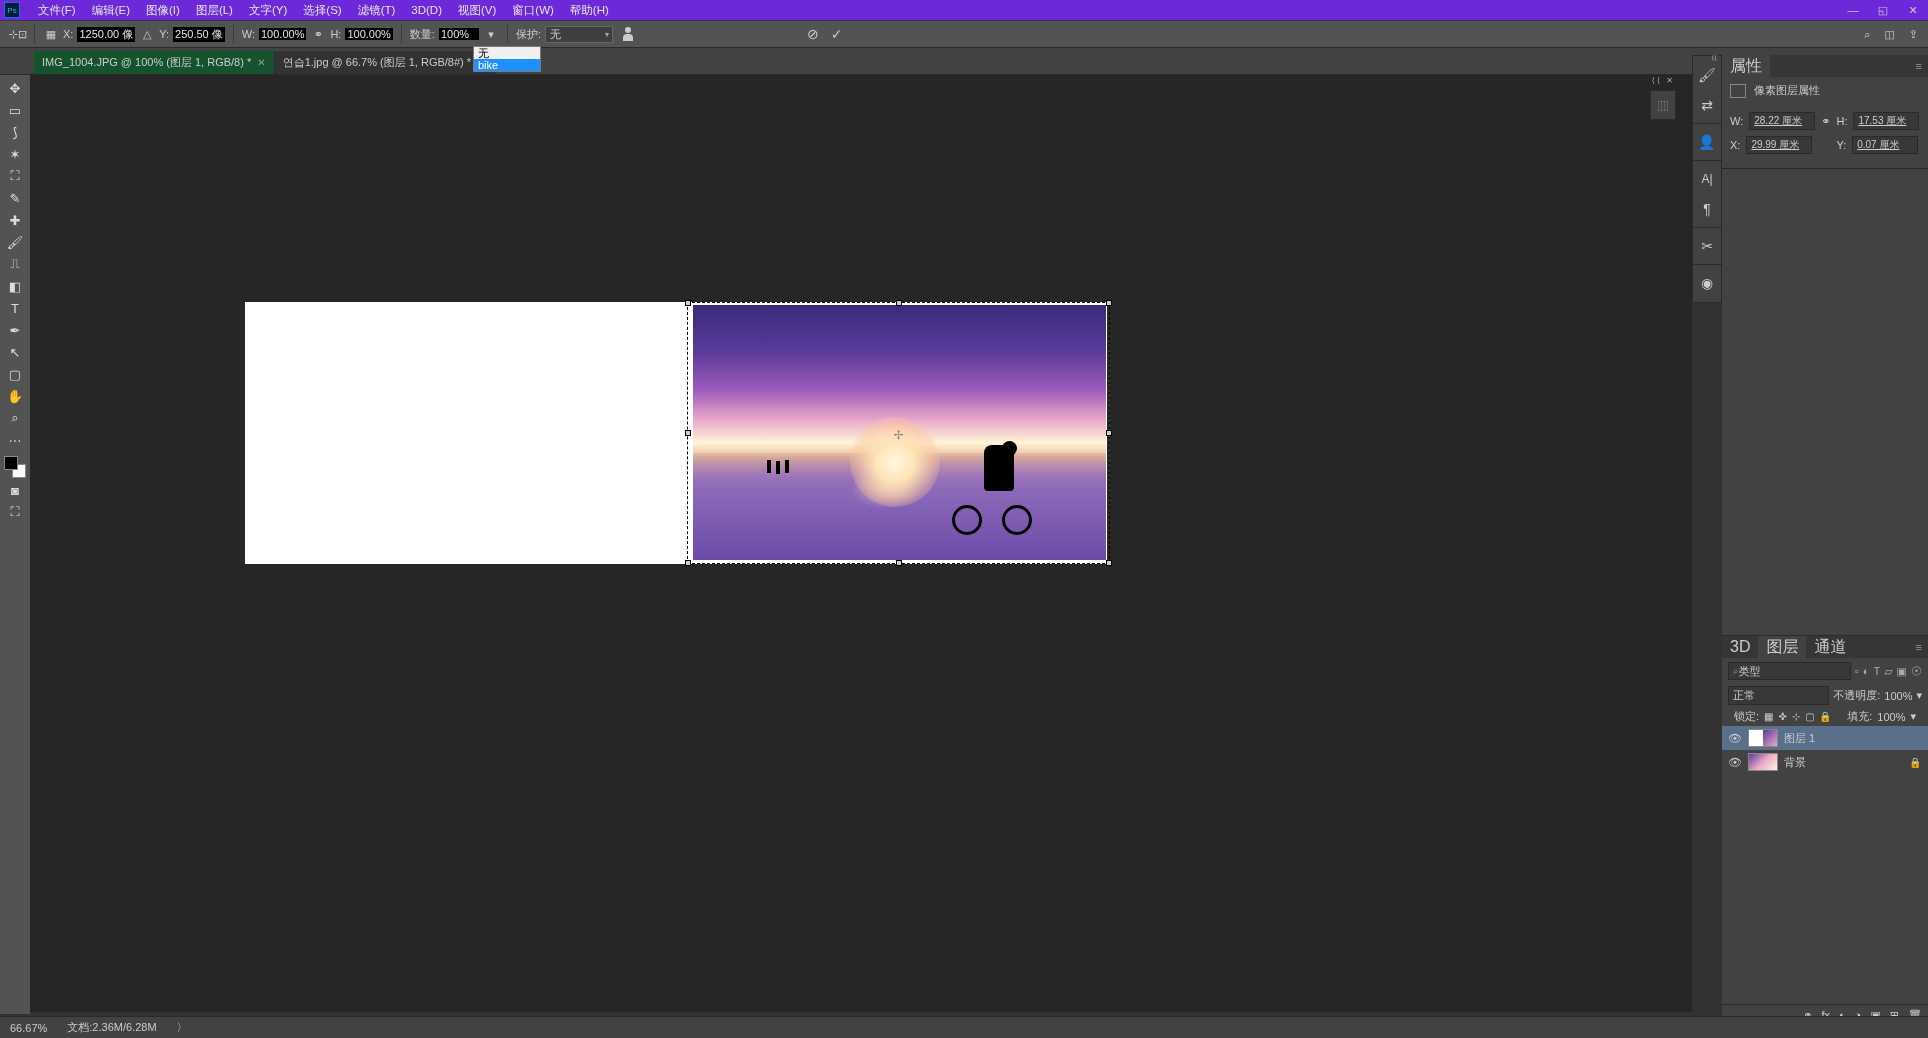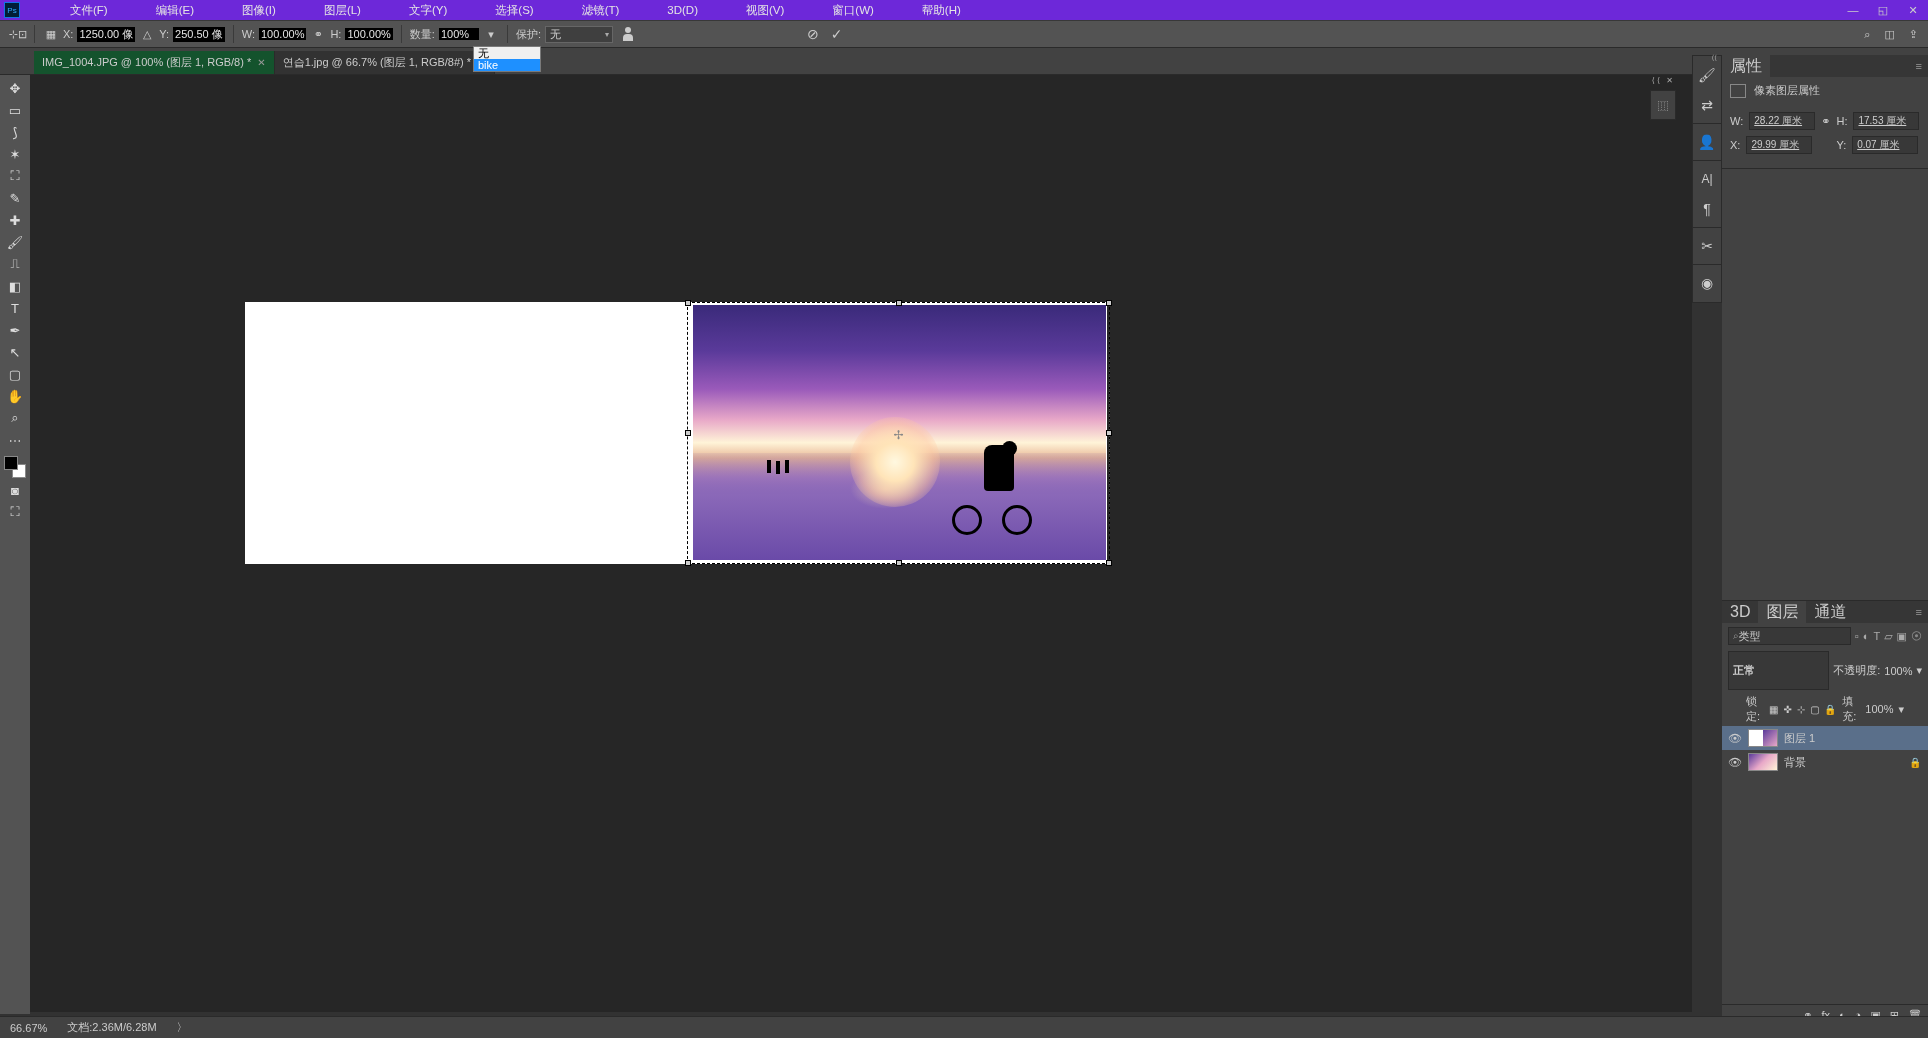--- a/index.html
+++ b/index.html
@@ -1,19 +1,19 @@
 <!DOCTYPE html>
 <html><head>
 <meta charset="utf-8">
 <style>
 * { margin:0; padding:0; box-sizing:border-box; font-family:"Microsoft YaHei",Arial,sans-serif; font-size:11px; color:#ccc; user-select:none; }
 body { background:#323232; width:1928px; height:1038px; overflow:hidden; position:relative; }
 .menubar { height:20px; background:#6d28d9; display:flex; align-items:center; padding-left:4px; }
 .ps-logo { width:16px; height:16px; background:#001e36; border:1px solid #1473e6; display:flex; align-items:center; justify-content:center; font-size:8px; color:#31a8ff; margin-right:10px; }
-.menu-item { padding:0 8px; line-height:20px; cursor:default; font-size:11.5px; color:#e4e4e4;margin-left:32px; }
+.menu-item { padding:0 8px; line-height:20px; cursor:default; font-size:11.5px; color:#e4e4e4; }
 .win-ctrl { margin-left:auto; display:flex; }
 .win-btn { width:30px; height:20px; display:flex; align-items:center; justify-content:center; color:#ccc; }
 
 .optbar { height:28px; background:#535353; display:flex; align-items:center; padding:0 10px; gap:4px; border-top:1px solid #383838; border-bottom:1px solid #2a2a2a; position:relative; }
 .opt-sep { width:1px; height:18px; background:#3a3a3a; margin:0 4px; }
 .opt-lbl { color:#ccc; font-size:11px; }
 .opt-val { background:#000000; color:#e4e4e4; padding:0 2px; min-width:40px; }
 .opt-select { background:#3f3f3f; border:1px solid #666; height:17px; width:68px; display:flex; align-items:center; padding:0 4px; position:relative; font-size:10px;}
 .opt-select:after { content:"▾"; position:absolute; right:3px; color:#aaa; font-size:8px;}
 .dropdown { position:absolute; top:46px; left:473px; width:68px; background:#f0f0f0; border:1px solid #7a7a7a; z-index:100; font-size:11px; }
@@ -73,31 +73,31 @@
 .prop-doc{display:flex;align-items:center;gap:8px;padding:6px 8px;color:#aaa;}
 .prop-doc-icon{width:16px;height:14px;border:1px solid #888;}
 
 .panel-spacer{flex:1;}
 
 .layers-sec { border-top:1px solid #2a2a2a; }
 .layer-opts { display:flex; align-items:center; padding:4px 6px; gap:4px; }
 .layer-search { flex:1; background:#383838; border:1px solid #2a2a2a; height:18px; display:flex; align-items:center; padding:0 4px; font-size:10px; color:#999;}
 .layer-mini{font-size:11px;color:#aaa;}
 .layer-row2 { display:flex; align-items:center; padding:2px 6px; gap:4px; font-size:10px;}
-.layer-sel{background:#383838;border:1px solid #2a2a2a;padding:11px 4px;flex:1;font-weight:bold;}
+.layer-sel{background:#383838;border:1px solid #2a2a2a;padding:1px 4px;flex:1;}
 .layer-list { }
 .layer-item { display:flex; align-items:center; padding:3px 6px; gap:6px; }
 .layer-item.active { background:#5a6f8a; }
 .eye { color:#ccc; font-size:11px; width:14px; }
 .thumb { width:30px; height:18px; background:#fff; border:1px solid #888; display:flex;}
 .thumb .half{width:50%;background:linear-gradient(135deg,#5a3a9a,#e8a8c8);}
 .thumb.bg-th{background:linear-gradient(135deg,#5a3a9a,#e8a8c8,#fff4d8);}
 .layer-name { font-size:11px; }
 .lock{margin-left:auto;font-size:10px;color:#aaa;}
-.layer-lock-row{display:flex;align-items:center;padding:2px 24px;gap:5px;font-size:10px;color:#aaa;}
+.layer-lock-row{display:flex;align-items:center;padding:2px 12px;gap:5px;font-size:10px;color:#aaa;}
 .lock-icon{font-size:10px;}
 
 .layer-footer { display:flex; justify-content:flex-end; padding:4px 6px; gap:9px; border-top:1px solid #2a2a2a; margin-top:auto; font-size:11px; color:#aaa;}
 
 .statusbar { position:absolute; bottom:0; left:0; right:0; height:22px; background:#424242; display:flex; align-items:center; padding:0 10px; gap:20px; border-top:1px solid #2a2a2a; font-size:10.5px; color:#ccc; }
 
 .opt-icon{display:inline-flex;width:16px;height:16px;align-items:center;justify-content:center;font-size:11px;color:#ccc;}
 .person-icon{width:10px;height:14px;position:relative;margin-left:6px;}
 .person-icon:before{content:"";position:absolute;top:0;left:2px;width:6px;height:6px;border-radius:50%;background:#ccc;}
 .person-icon:after{content:"";position:absolute;bottom:0;left:0;width:10px;height:7px;border-radius:4px 4px 0 0;background:#ccc;}

